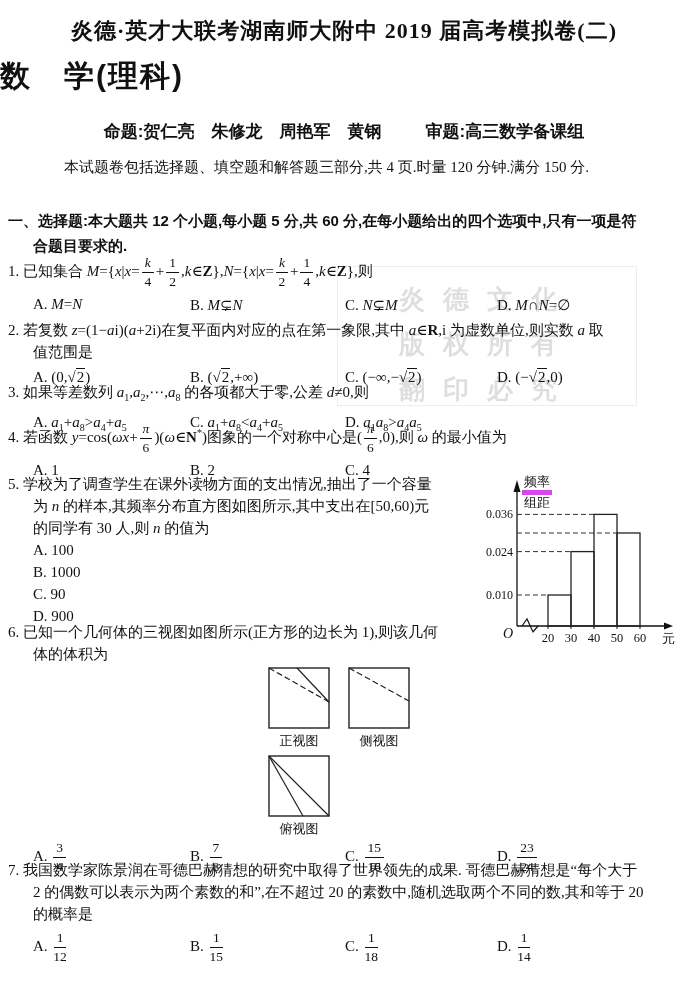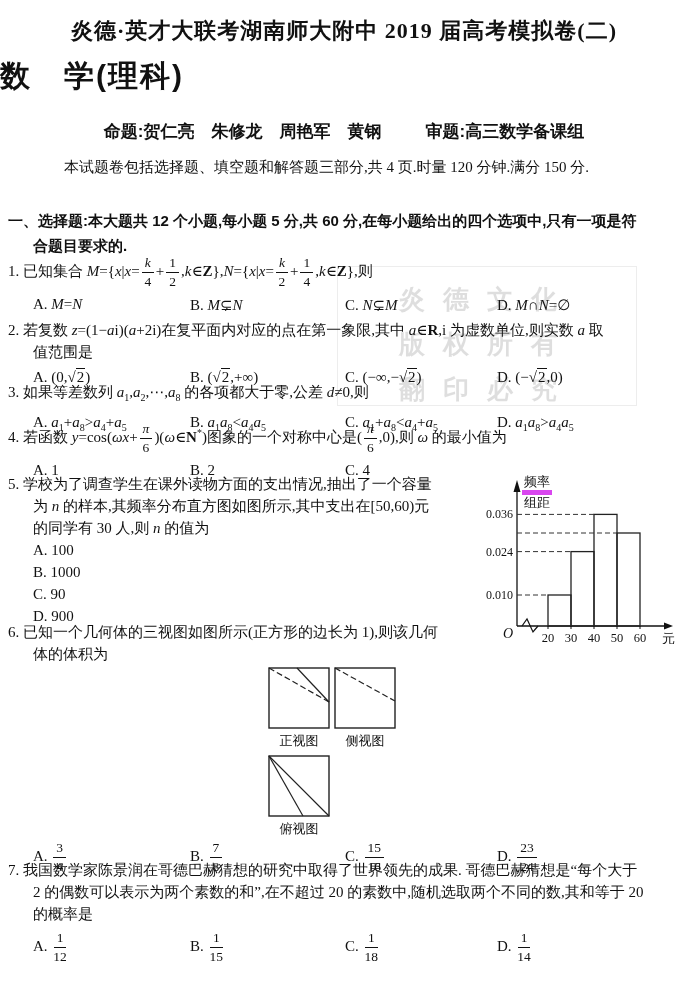--- a/index.html
+++ b/index.html
@@ -40,21 +40,21 @@
   .fd{padding-top:1px;}
   .sqrt{white-space:nowrap;}
   .rb{border-top:1.2px solid #111;padding:0 1px;}
 
   .chart{position:absolute;left:462px;top:0;width:218px;height:170px;}
   .ylab{position:absolute;left:52px;top:0;font-size:13px;line-height:1.25;text-align:center;
         font-family:"Liberation Sans","DejaVu Sans",sans-serif;}
   .ylab .num{border-bottom:5px solid #d946ef;padding:0 2px;text-align:center;}
 
   .views{margin:2px 0 0 258px;}
-  .vrow{display:flex;}
+  .vrow{display:flex;gap:14px;}
   .vrow2{margin-top:6px;}
   .view{width:66px;text-align:center;}
   .vlabel{font-size:13px;line-height:16px;}
 </style>
 </head>
 <body>
 
 <div class="page">
   <div class="wm">
     <div>炎德文化</div>
@@ -103,21 +103,20 @@
           <span class="opt">A. (0,<span class="sqrt">√<span class="rb">2</span></span>)</span>
           <span class="opt">B. (<span class="sqrt">√<span class="rb">2</span></span>,+∞)</span>
           <span class="opt">C. (−∞,−<span class="sqrt">√<span class="rb">2</span></span>)</span>
           <span class="opt">D. (−<span class="sqrt">√<span class="rb">2</span></span>,0)</span>
         </div>
       </div>
       <div class="q q3">
         <div class="mline"><span class="qnum">3. </span>如果等差数列 <span class="var">a</span><sub>1</sub>,<span class="var">a</span><sub>2</sub>,⋯,<span class="var">a</span><sub>8</sub> 的各项都大于零,公差 <span class="var">d</span>≠0,则</div>
         <div class="opts">
           <span class="opt">A. <span class="var">a</span><sub>1</sub>+<span class="var">a</span><sub>8</sub>&gt;<span class="var">a</span><sub>4</sub>+<span class="var">a</span><sub>5</sub></span>
-          <span class="opt">B. <span class="var">a</span><sub>1</sub><span class="var">a</span><sub>8</sub>&lt;<span class="var">a</span><sub>4</sub><span class="var">a</span><sub>5</sub></span>
           <span class="opt">C. <span class="var">a</span><sub>1</sub>+<span class="var">a</span><sub>8</sub>&lt;<span class="var">a</span><sub>4</sub>+<span class="var">a</span><sub>5</sub></span>
           <span class="opt">D. <span class="var">a</span><sub>1</sub><span class="var">a</span><sub>8</sub>&gt;<span class="var">a</span><sub>4</sub><span class="var">a</span><sub>5</sub></span>
         </div>
       </div>
       <div class="q q4">
         <div class="mline"><span class="qnum">4. </span>若函数 <span class="var">y</span>=cos(<span class="var">ω</span><span class="var">x</span>+<span class="frac">
             <span class="fn var">π</span>
             <span class="fd">6</span>
           </span>)(<span class="var">ω</span>∈<span class="bset">N</span><sup>*</sup>)图象的一个对称中心是(<span class="frac">
             <span class="fn var">π</span>

